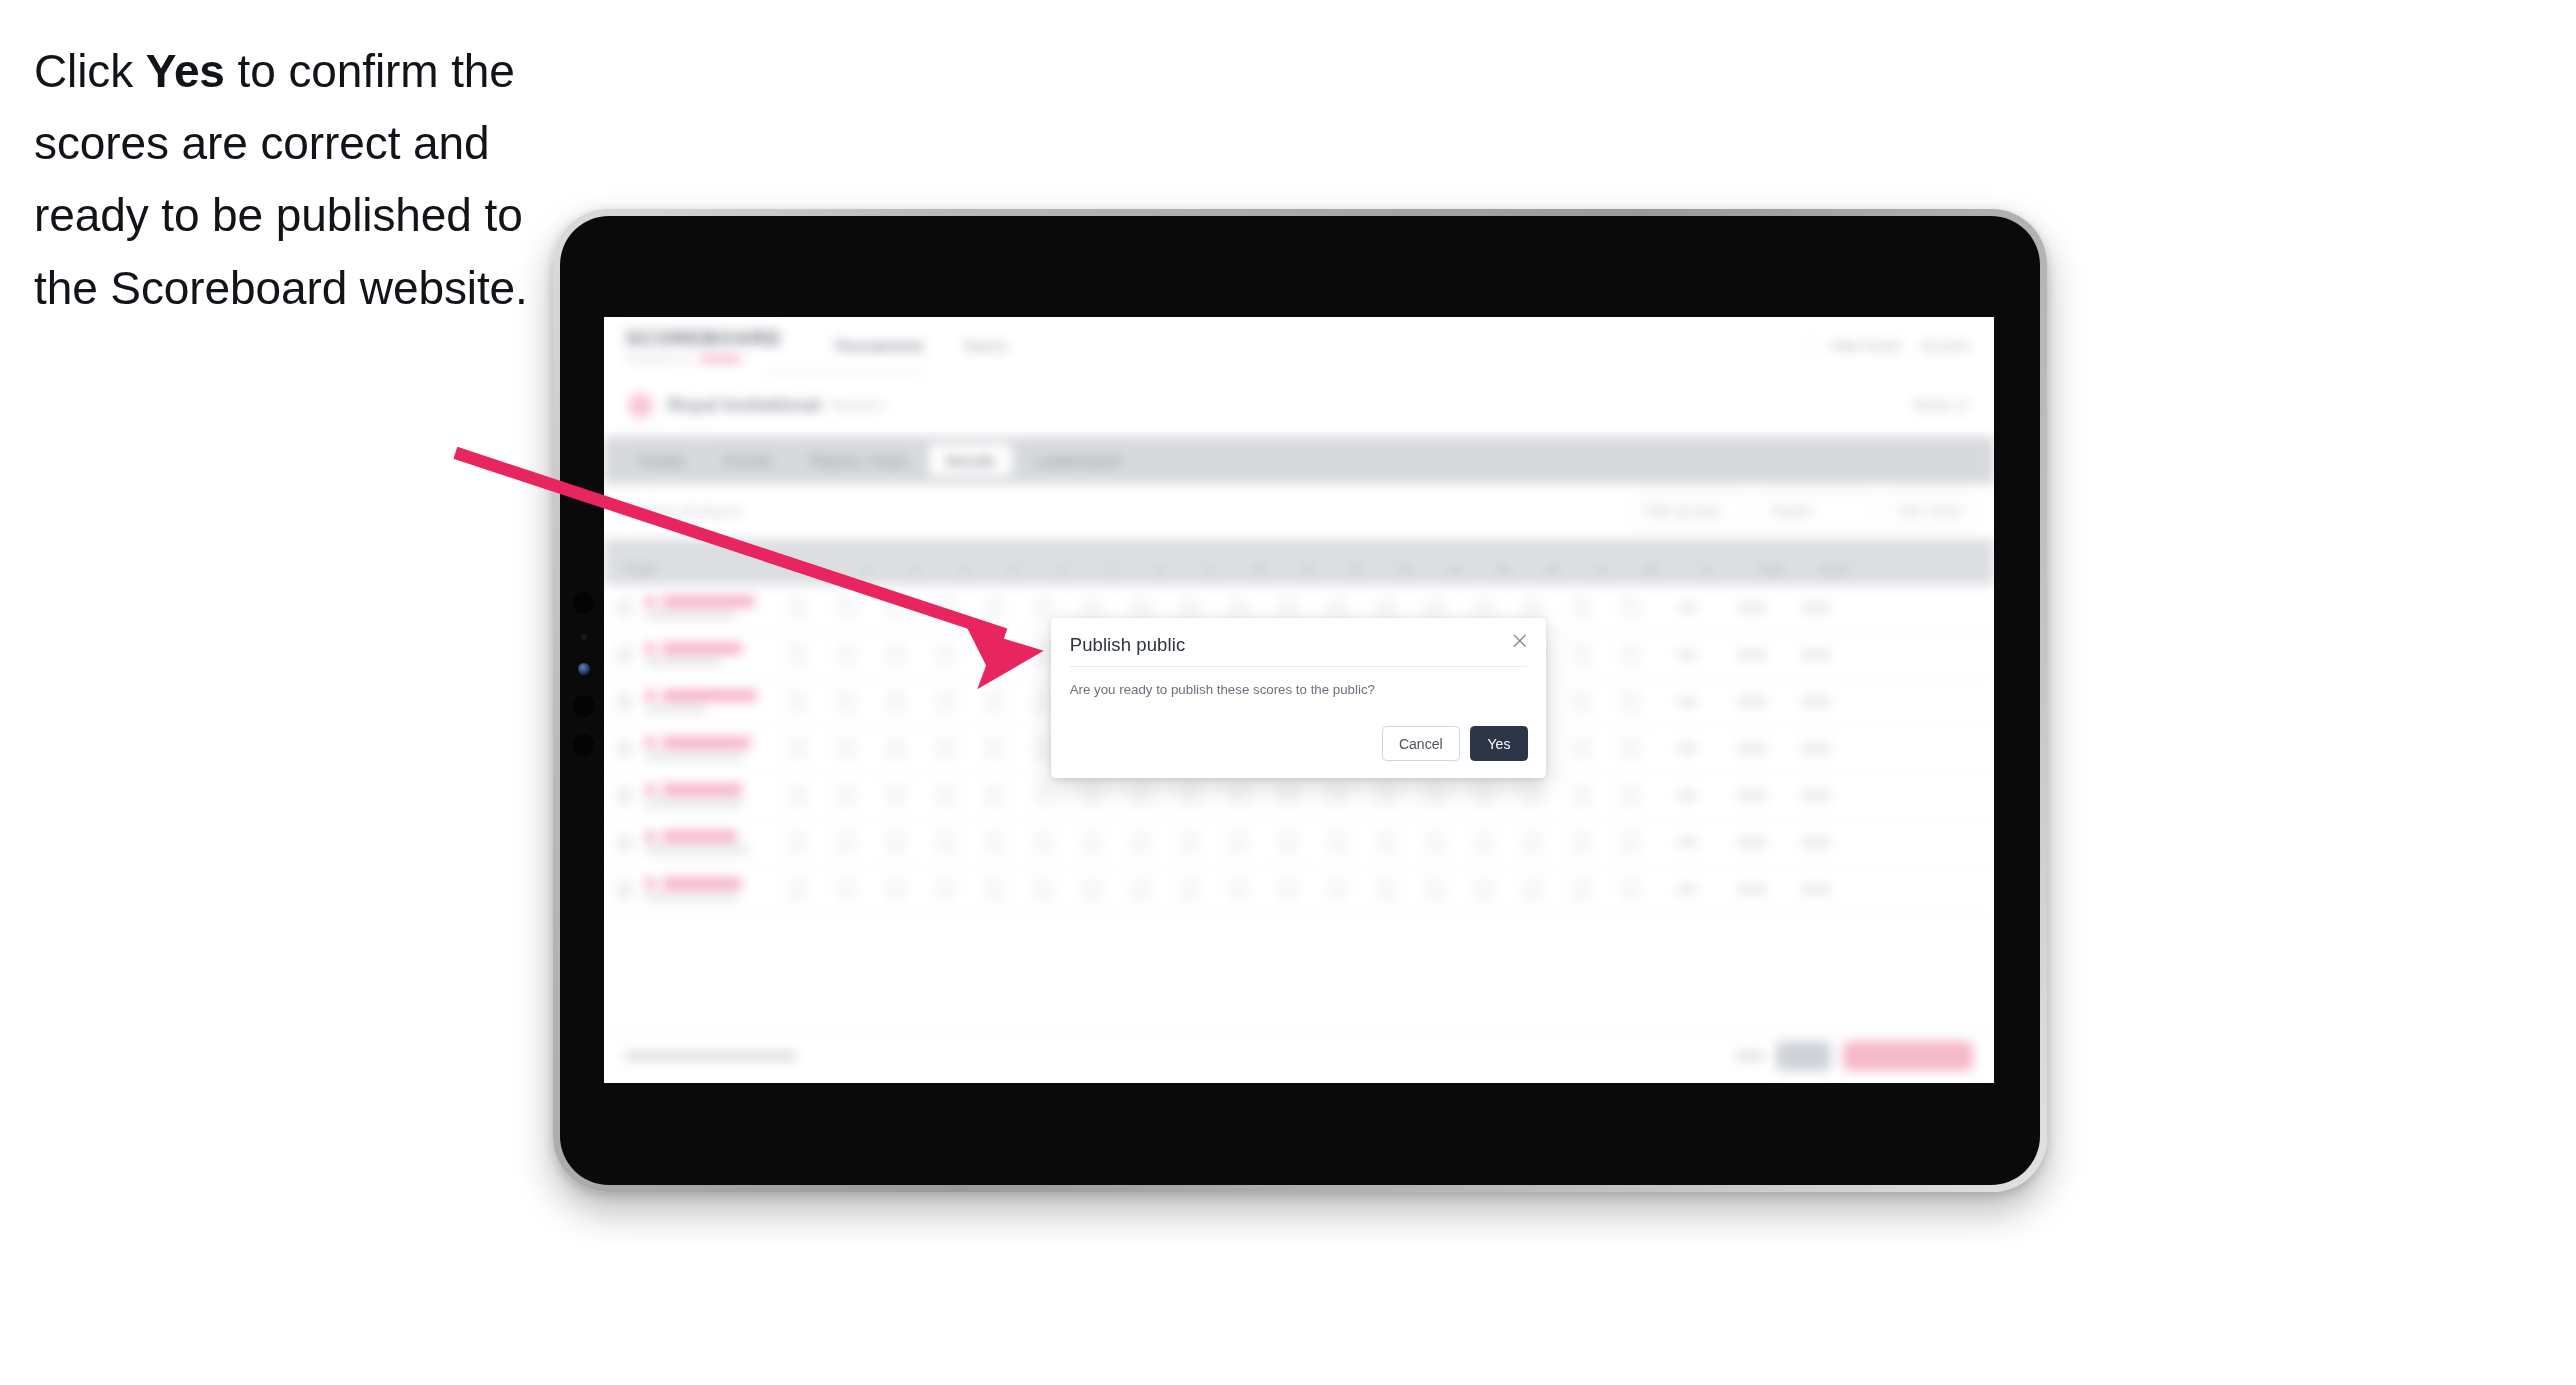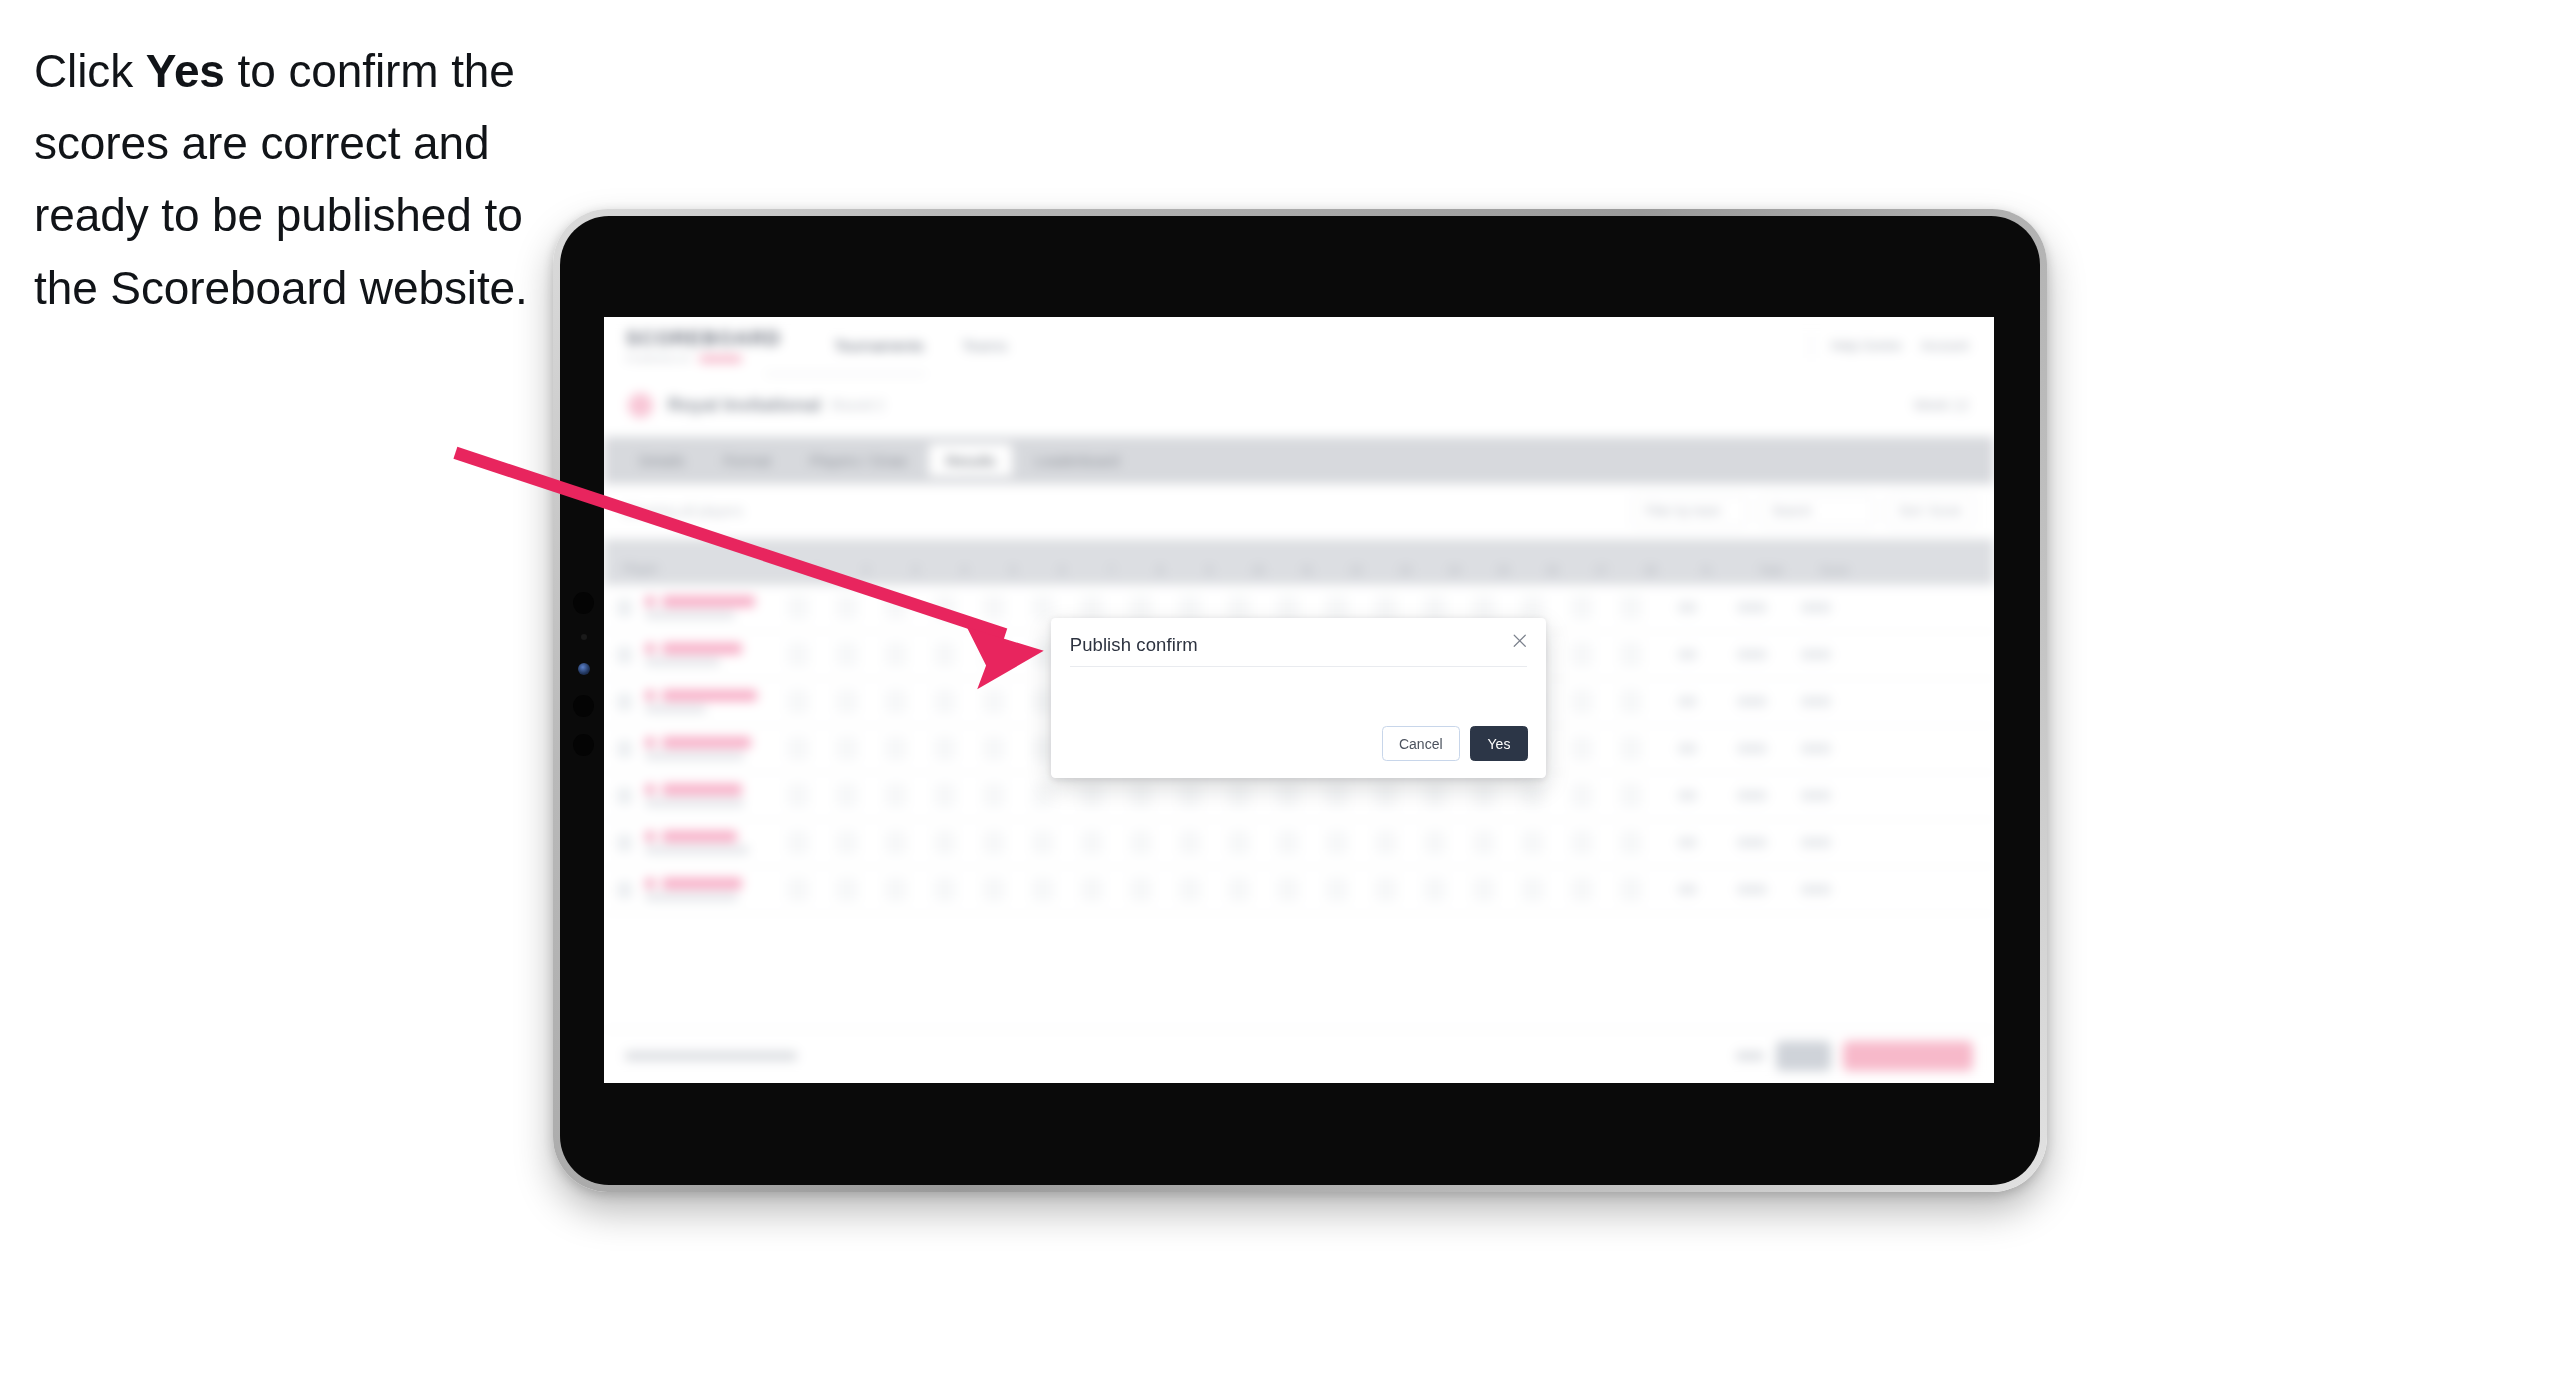--- a/index.html
+++ b/index.html
@@ -881,29 +881,30 @@
             <span class="fa-text"></span>
             <span class="fa-btn-grey"></span>
             <span class="fa-btn-pink"></span>
           </div>
         </div>
       </div>
 
       <div id="modal-overlay">
         <div id="modal" role="dialog">
           <div class="modal-head">
-            <div class="modal-title">Publish confirm</div>
+            <div class="modal-title">Publish public</div>
             <div class="modal-close">
               <svg width="15.5" height="15.5" viewBox="0 0 21 21" aria-hidden="true">
                 <line x1="3" y1="3" x2="18" y2="18" stroke="currentColor" stroke-width="1.6" stroke-linecap="round"></line>
                 <line x1="18" y1="3" x2="3" y2="18" stroke="currentColor" stroke-width="1.6" stroke-linecap="round"></line>
               </svg>
             </div>
             <div class="modal-head-rule"></div>
           </div>
+          <div class="modal-body">Are you ready to publish these scores to the public?</div>
           <div class="modal-actions">
             <button class="btn btn-cancel">Cancel</button>
             <button class="btn btn-yes">Yes</button>
           </div>
         </div>
       </div>
 
     </div>
   </div>
 </div>

